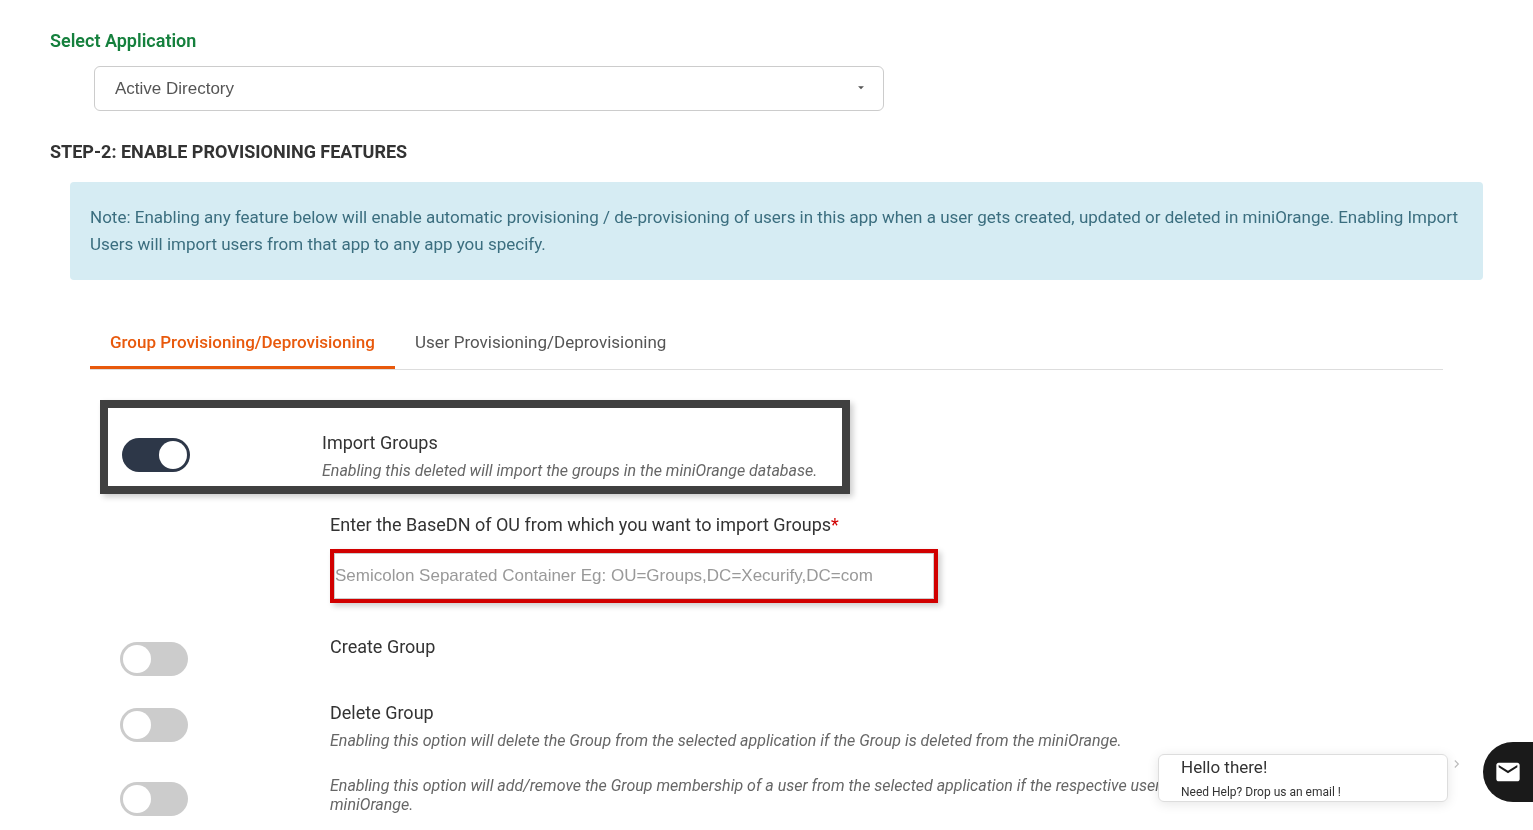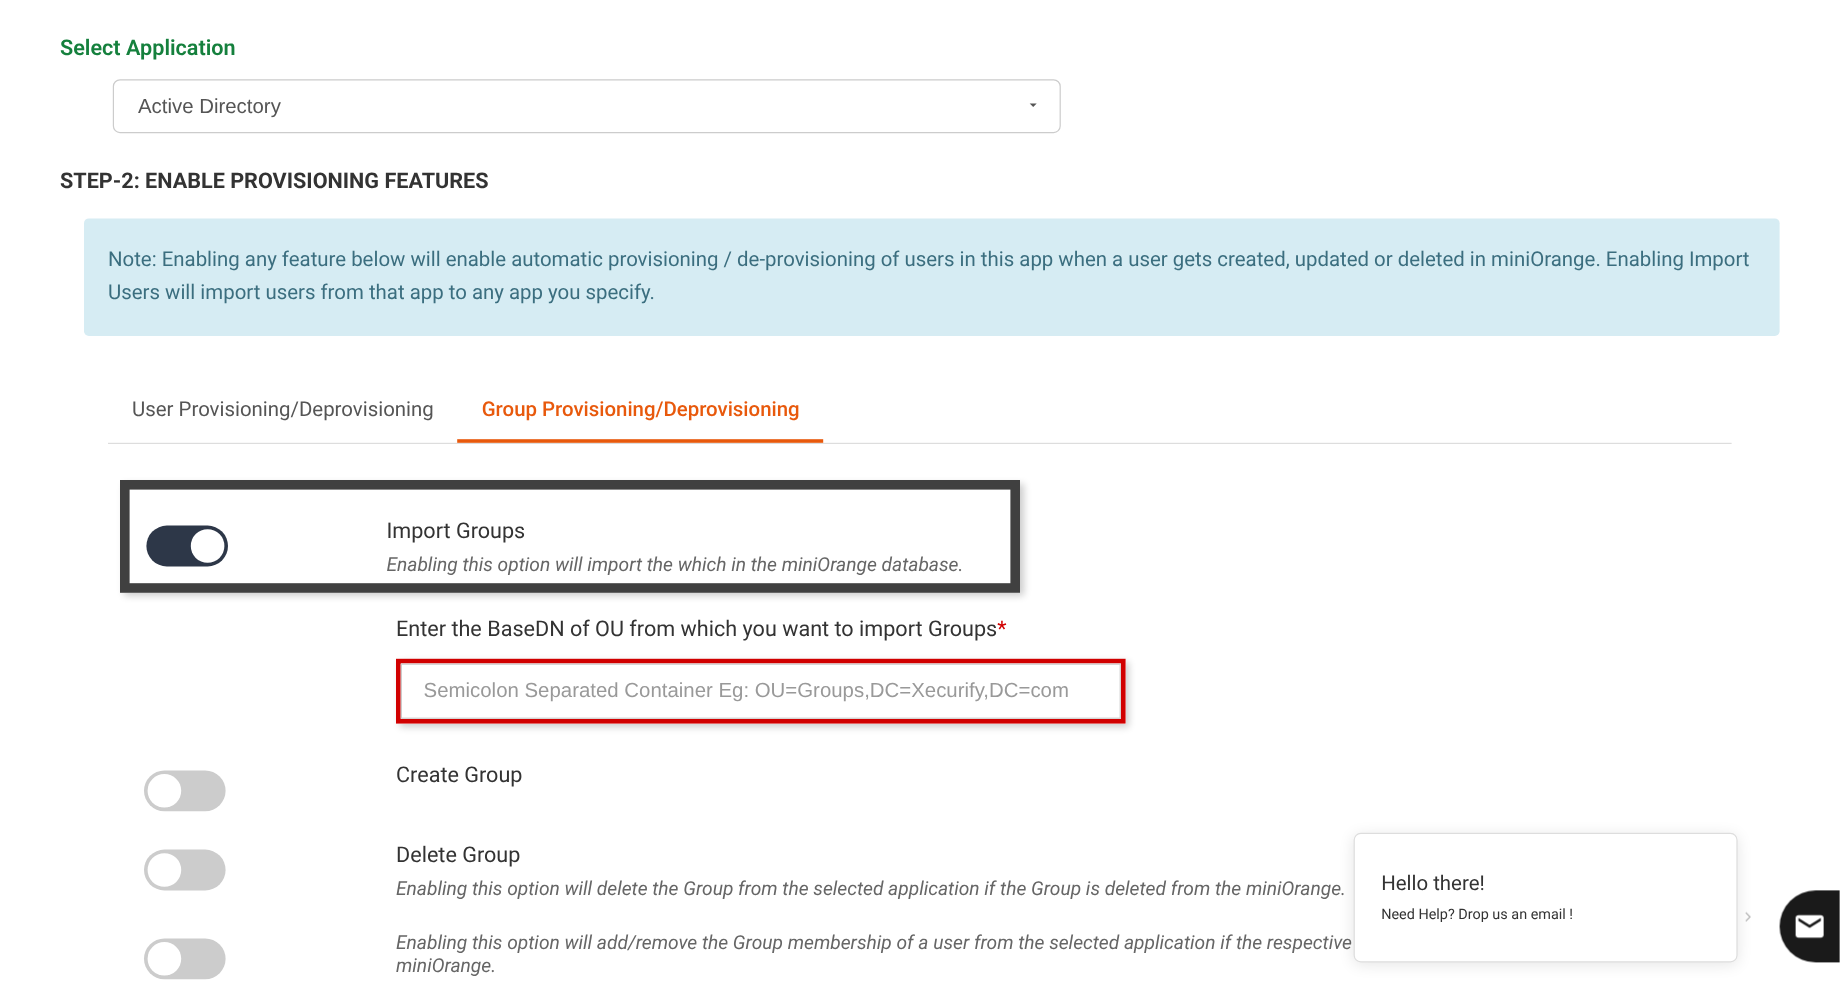--- a/index.html
+++ b/index.html
@@ -169,39 +169,39 @@
     .required {
       color: #d10000;
     }
     .basedn-input-wrap {
       border: 4px solid #d10000;
       display: inline-block;
       box-shadow: 3px 3px 6px rgba(0,0,0,0.2);
     }
     .basedn-input {
       width: 600px;
-      padding: 12px 18px;
+      padding: 12px 0;
       font-size: 17px;
       border: 1px solid #ccc;
       color: #888;
       outline: none;
     }
     .basedn-input::placeholder {
       color: #999;
     }
     .chat-popup {
       position: fixed;
       bottom: 28px;
       right: 85px;
       background: #fff;
       border: 1px solid #ddd;
       border-radius: 6px;
-      padding: 32px 22px;
+      padding: 2px 22px;
       box-shadow: 0 2px 12px rgba(0,0,0,0.1);
-      width: 320px;
+      width: 290px;
     }
     .chat-popup .chat-line1 {
       font-size: 17px;
       color: #333;
       margin-bottom: 8px;
     }
     .chat-popup .chat-line2 {
       font-size: 12px;
       color: #333;
     }
@@ -251,34 +251,34 @@
         </svg>
     </span>
   </div>
 </div>
 
 <div class="step-header">STEP-2: ENABLE PROVISIONING FEATURES</div>
 
 <div class="note-box">Note: Enabling any feature below will enable automatic provisioning / de-provisioning of users in this app when a user gets created, updated or deleted in miniOrange. Enabling Import Users will import users from that app to any app you specify.</div>
 
 <div class="tabs">
+  <div class="tab active">Group Provisioning/Deprovisioning</div>
   <div class="tab">User Provisioning/Deprovisioning</div>
-  <div class="tab active">Group Provisioning/Deprovisioning</div>
 </div>
 
 <div class="highlight-box-1">
   <div class="feature-row">
     <div class="feature-toggle-col">
       <div class="toggle on">
         <div class="knob"></div>
       </div>
     </div>
     <div class="feature-content-col">
       <div class="feature-title">Import Groups</div>
-      <div class="feature-desc">Enabling this option will import the which in the miniOrange database.</div>
+      <div class="feature-desc">Enabling this deleted will import the groups in the miniOrange database.</div>
     </div>
   </div>
 </div>
 
 <div class="basedn-section">
   <div class="basedn-label">
     <span>Enter the BaseDN of OU from which you want to import Groups</span><span class="required">*</span>
   </div>
   <div class="basedn-input-wrap">
     <input type="text" class="basedn-input" placeholder="Semicolon Separated Container Eg: OU=Groups,DC=Xecurify,DC=com" style="">

